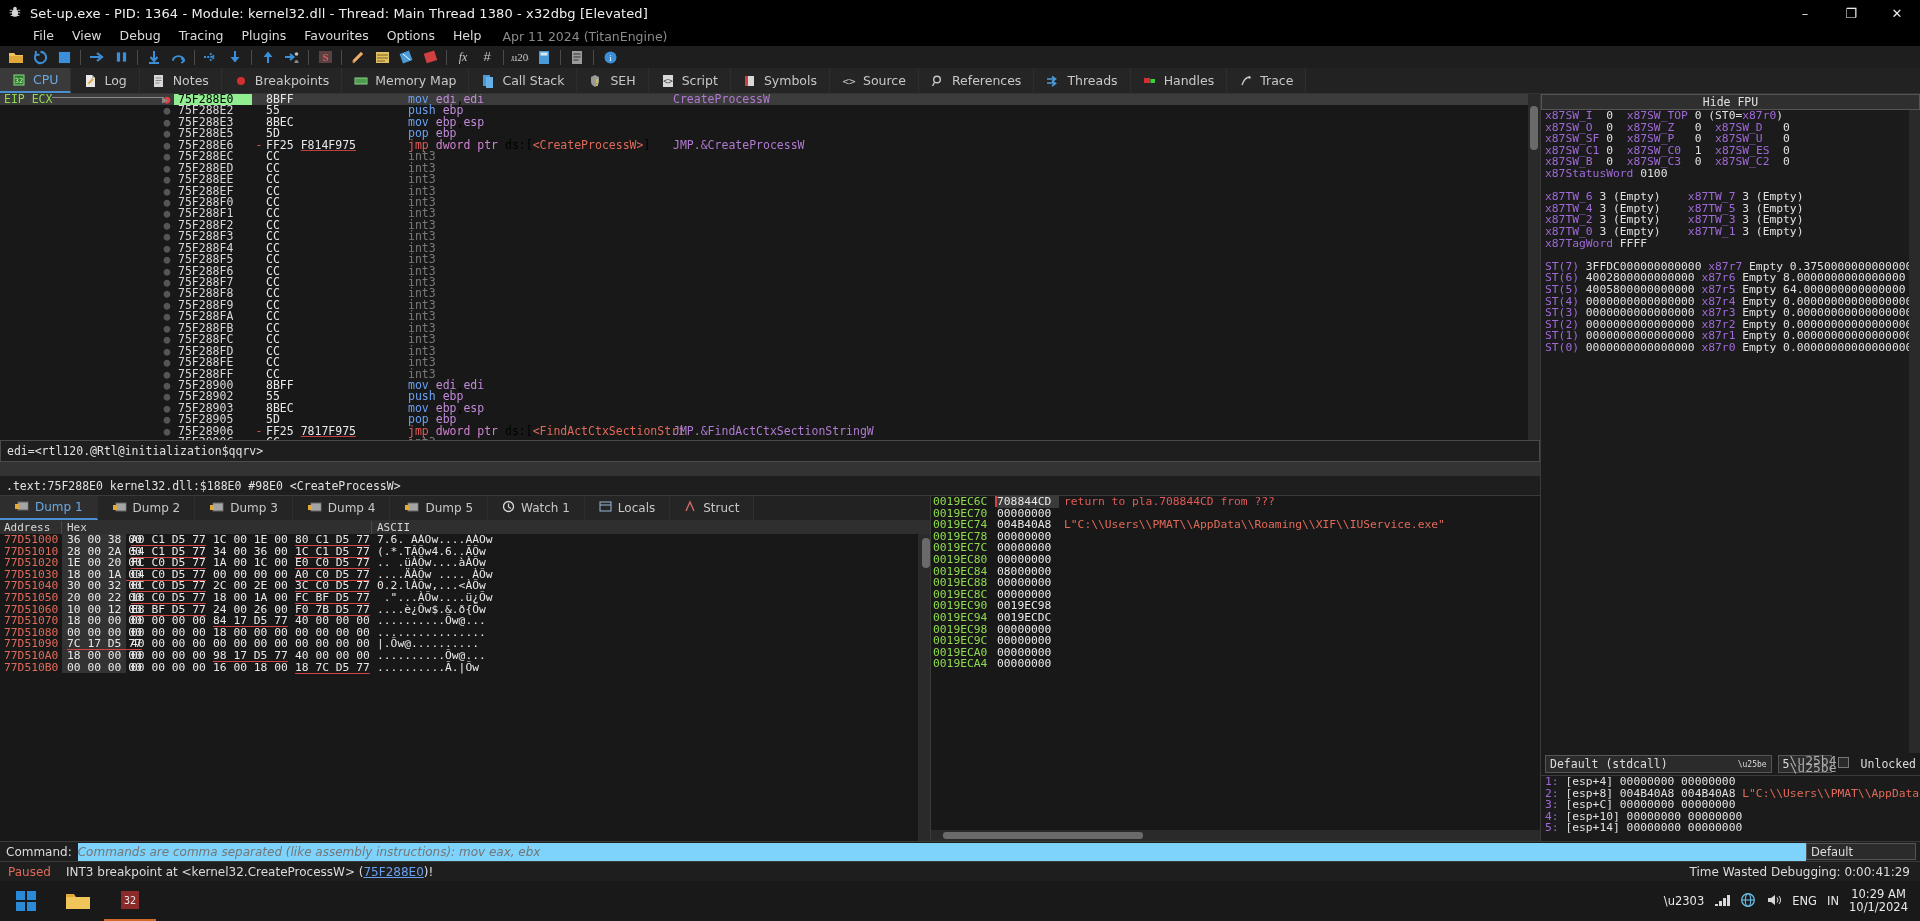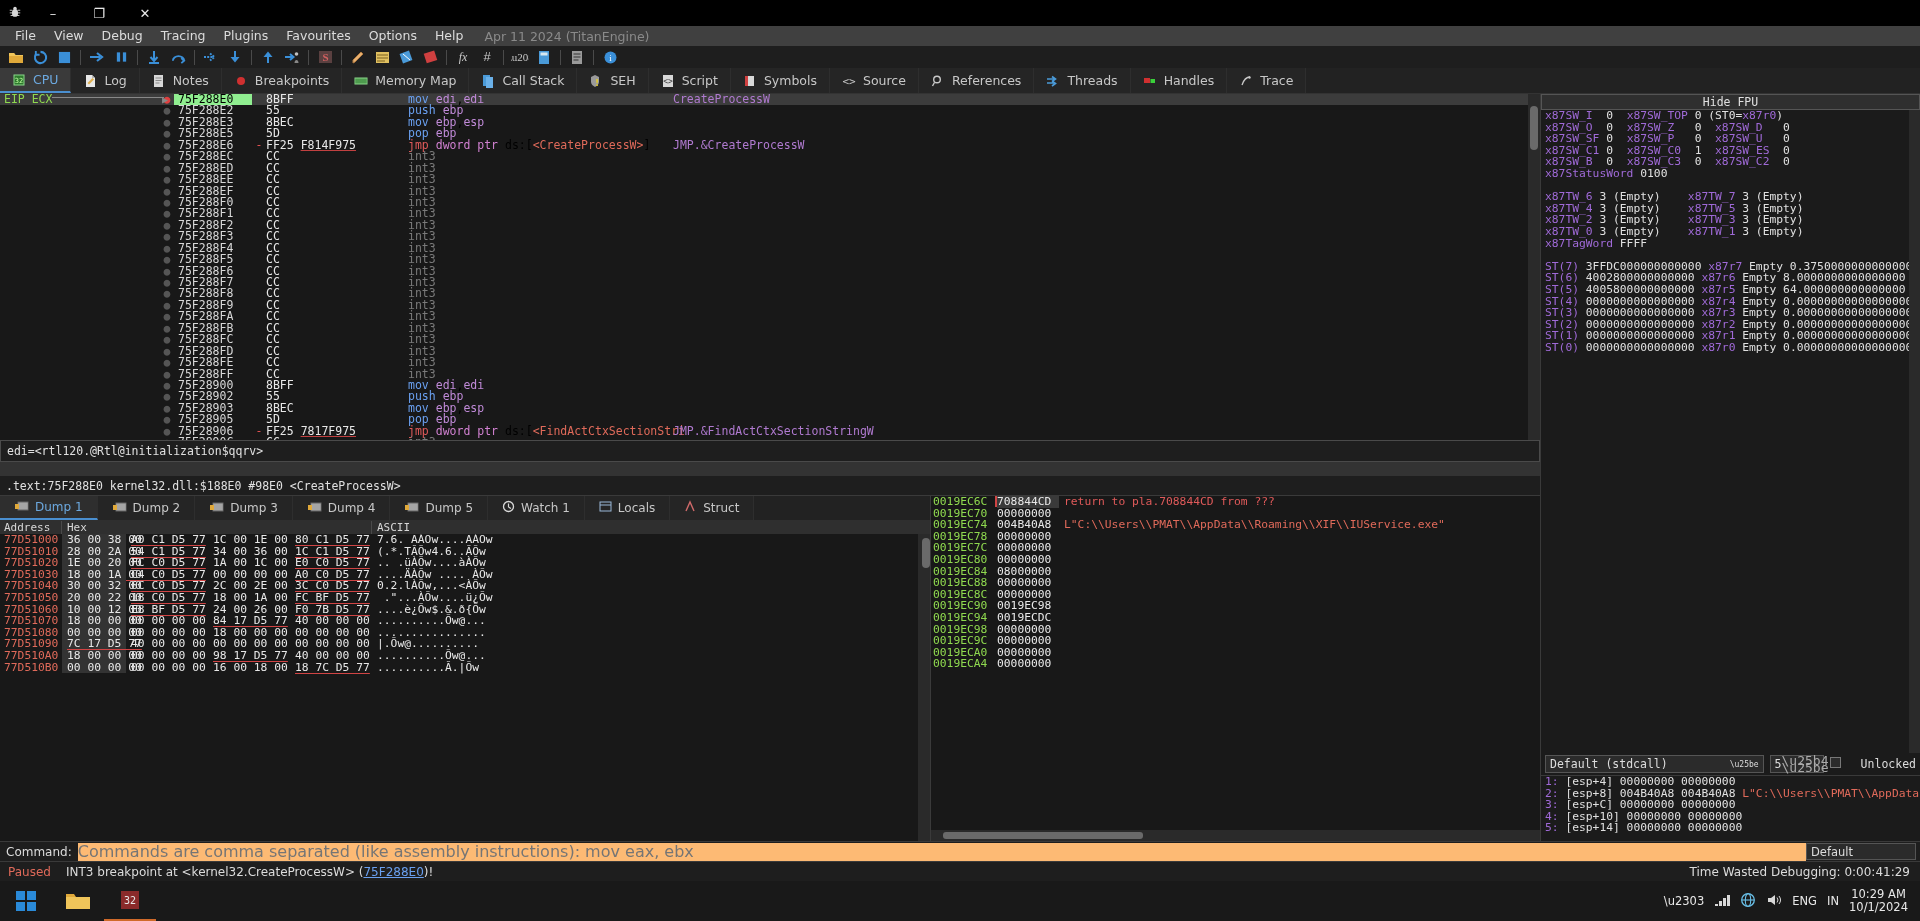--- a/index.html
+++ b/index.html
@@ -10,22 +10,22 @@
   
   .titlebar { height:26px; background:#000; display:flex; align-items:center;
     flex:0 0 26px; color:#f0f0f0; font-size:13px; }
   .tb-icon { width:30px; text-align:center; font-size:13px; color:#cfcfcf; }
   .tb-title { flex:1; font-size:13px; letter-spacing:.1px; }
   .tb-btns { display:flex; height:26px; }
   .tb-btn { width:46px; display:flex; align-items:center; justify-content:center;
     font-size:13px; color:#e8e8e8; }
 
   
-  .menubar { height:20px; flex:0 0 20px; background:#404040; display:flex;
-    align-items:center; font-size:12.5px; color:#dcdcdc; padding-left:6px; }
+  .menubar { height:20px; flex:0 0 20px; background:#000000; display:flex;
+    align-items:center; font-size:12.5px; color:#dcdcdc; padding-left:24px; }
   .menubar .mi { padding:0 9px; line-height:20px; }
   .menubar .ver { color:#8a8a8a; padding-left:12px; font-size:12.5px; }
 
   
   .toolbar { height:22px; flex:0 0 22px; background:#1e1e1e; display:flex;
     align-items:center; padding-left:4px; gap:0px; }
   .tbi { width:24px; height:20px; display:flex; align-items:center;
     justify-content:center; }
   .tbi svg { display:block; }
   .tsep { width:1px; height:15px; background:#4a4a4a; margin:0 4px; }
@@ -135,21 +135,21 @@
 
   .callconv { height:22px; flex:0 0 22px; background:#1b1b1b; display:flex;
     align-items:center; gap:6px; padding:0 4px; font-size:11.5px; color:#ddd;
     font-family:"DejaVu Sans Mono", monospace; }
   .ccsel { flex:1; height:18px; background:#2b2b2b; border:1px solid #555;
     color:#ddd; font-size:11.5px; display:flex; align-items:center;
     justify-content:space-between; padding:0 4px; }
   .ccnum { width:54px; height:18px; background:#2b2b2b; border:1px solid #555;
     display:flex; align-items:center; padding-left:4px; }
   .ccspin { margin-left:auto; font-size:13px; color:#aaa; line-height:7px; }
-  .cclock { display:flex; align-items:flex-start; gap:20px; }
+  .cclock { display:flex; align-items:flex-start; gap:12px; }
   .cbx { width:11px; height:11px; border:1px solid #777; background:#2b2b2b; }
 
   .args { flex:0 0 66px; background:#1b1b1b;
     font-family:"DejaVu Sans Mono", monospace; font-size:11.3px;
     line-height:11.6px; color:#e0e0e0; padding-left:4px; border-top:1px solid #3a3a3a;
     overflow:hidden; }
   .arow { height:11.6px; white-space:pre; }
   .astr { color:#e06a5a; }
 
   
@@ -166,23 +166,23 @@
     vertical-align:middle; }
 
   .stackscroll { height:11px; flex:0 0 11px; background:#2a2a2a; display:flex;
     align-items:center; }
   .ssthumb { height:7px; background:#6a6a6a; border-radius:3px; margin-left:12px; }
 
   
   .cmdbar { height:20px; flex:0 0 20px; background:#1e1e1e; display:flex;
     align-items:center; border-top:1px solid #3a3a3a; }
   .cmdlbl { font-size:12px; color:#dcdcdc; padding:0 6px; }
-  .cmdinput { flex:1; height:18px; background:#fdba74; border:none;
-    color:#6a6a6a; font-size:16px; font-family:"DejaVu Sans", sans-serif;
-    outline:none; }
+  .cmdinput { flex:1; height:18px; background:#7dd3fc; border:none;
+    color:#6a6a6a; font-size:12px; font-family:"DejaVu Sans", sans-serif;
+    outline:none;font-style:italic; }
   .cmdright { width:110px; background:#2b2b2b; border:1px solid #555;
     height:17px; font-size:11.5px; color:#ddd; display:flex; align-items:center;
     padding-left:4px; margin-right:4px; }
 
   
   .statusbar { height:20px; flex:0 0 20px; background:#1e1e1e; display:flex;
     align-items:center; font-size:12px; color:#dcdcdc; border-top:1px solid #3a3a3a; }
   .sb-paused { width:60px; padding-left:8px; color:#e06a5a; }
   .sb-msg { flex:1; padding-left:6px; }
   .sb-link { color:#6aa0f0; text-decoration:underline; }
@@ -202,20 +202,21 @@
 <body>
 
 <div class="titlebar">
   <div class="tb-icon">
     <svg width="14" height="14" viewBox="0 0 16 16">
         <ellipse cx="8" cy="9" rx="3.5" ry="4.5" fill="#d8d8d8"></ellipse>
         <circle cx="8" cy="4" r="2" fill="#d8d8d8"></circle>
         <path d="M2 6h3M11 6h3M2 9h3M11 9h3M3 12h3M10 12h3" stroke="#d8d8d8" stroke-width="1"></path>
       </svg>
   </div>
+  <div class="tb-title">Set-up.exe - PID: 1364 - Module: kernel32.dll - Thread: Main Thread 1380 - x32dbg [Elevated]</div>
   <div class="tb-btns">
     <div class="tb-btn">–</div>
     <div class="tb-btn">❐</div>
     <div class="tb-btn close">✕</div>
   </div>
 </div>
 
 <div class="menubar">
   <div class="mi">File</div>
   <div class="mi">View</div>

